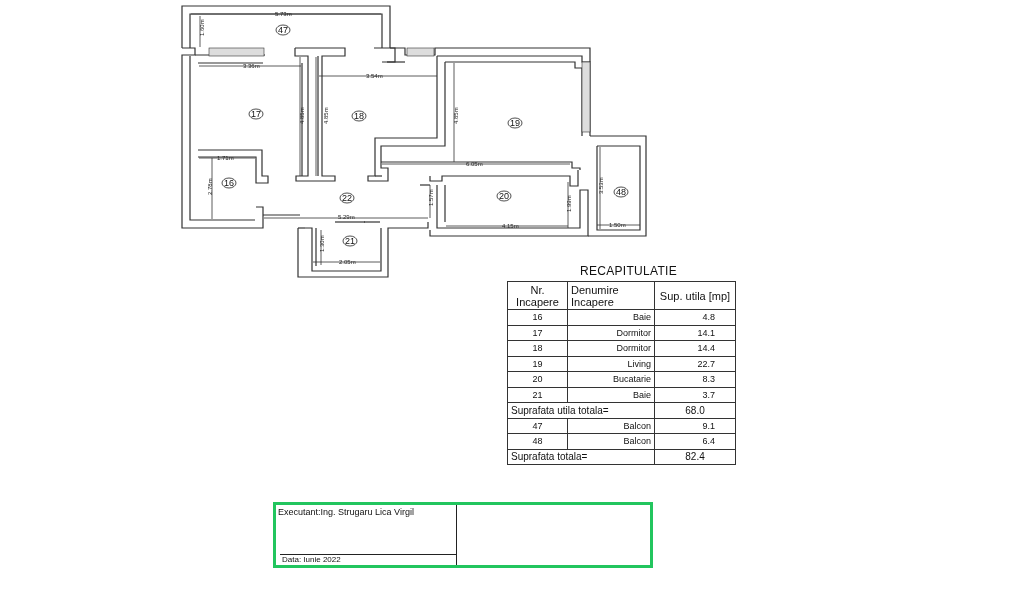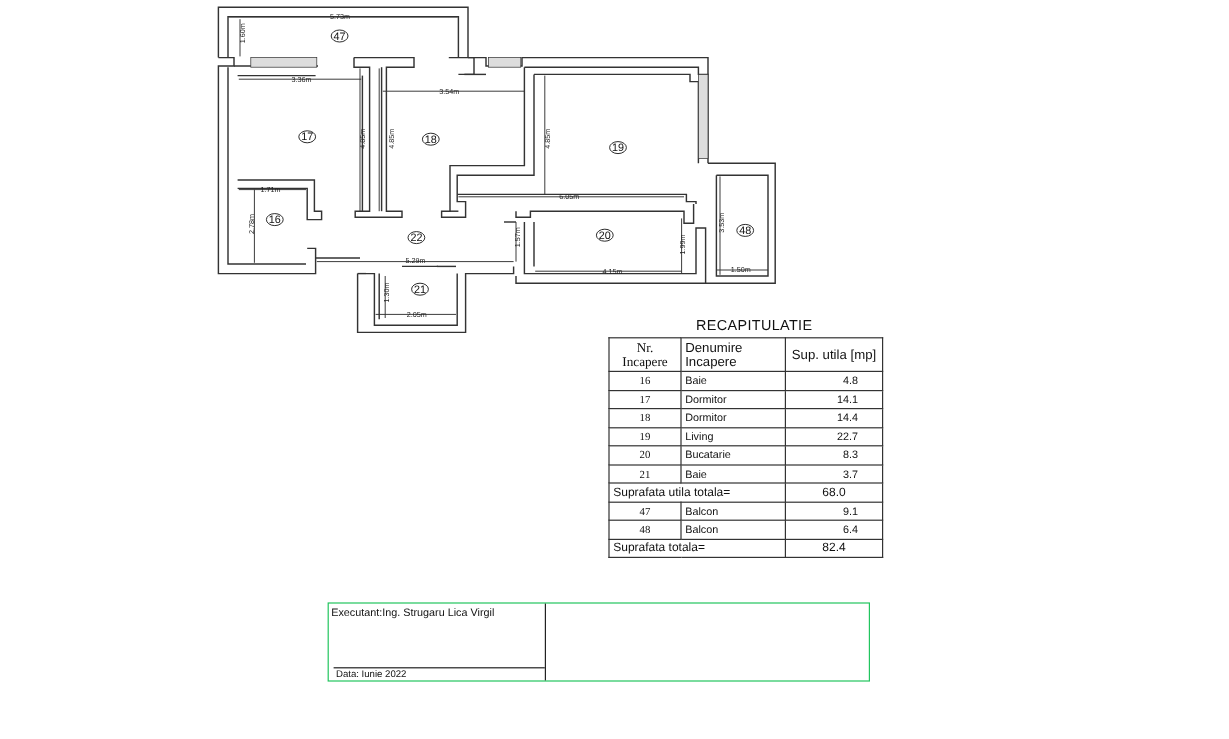--- a/index.html
+++ b/index.html
@@ -9,28 +9,28 @@
   .dim { stroke: #333; stroke-width: 0.8; fill: none; }
   .dimtxt { font-family: "Liberation Sans", sans-serif; font-size: 6px; fill: #222; }
   .roomlbl { font-family: "Liberation Sans", sans-serif; font-size: 9px; fill: #111; }
   .roomcirc { fill: none; stroke: #222; stroke-width: 0.8; }
   .win { fill: #ddd; stroke: #333; stroke-width: 0.6; }
 
   #recap-title { position: absolute; left: 580px; top: 264px; font-size: 12px; letter-spacing: 0.3px; }
   #recap { position: absolute; left: 507px; top: 281px; width: 229px; border-collapse: collapse; font-size: 9px; }
   #recap td { border: 1px solid #333; padding: 0 3px; height: 14.5px; }
   #recap .hdr td { height: 27px; font-size: 11px; line-height: 12px; vertical-align: middle; }
-  #recap .c1 { width: 53px; text-align: center; font-family: Liberation Serif, serif; }
-  #recap .c2 { width: 80px; text-align: left; }
+  #recap .c1 { width: 53px; text-align: center; }
+  #recap .c2 { width: 80px; text-align: right; }
   #recap .c3 { text-align: right; padding-right: 20px; }
   #recap .hdr .c1, #recap .hdr .c3 { text-align: center; padding-right: 3px; }
   #recap .hdr .c2 { text-align: left; }
   #recap .tot td { font-size: 10px; }
 
-  #title-block { position: absolute; left: 273px; top: 502px; width: 452px; height: 66px; border: 1px solid #22c55e; box-sizing: border-box; font-size: 9px; }
+  #title-block { position: absolute; left: 273px; top: 502px; width: 380px; height: 66px; border: 3px solid #22c55e; box-sizing: border-box; font-size: 9px; }
   #tb-left { position: absolute; left: 0; top: 0; width: 180px; height: 100%; border-right: 1px solid #222; }
   #tb-right { position: absolute; left: 181px; top: 0; right: 0; height: 100%; }
   .tb-top { position: absolute; left: 2px; top: 2px; }
   .tb-date { position: absolute; left: 4px; right: 0; bottom: 0; height: 10px; border-top: 1px solid #222; font-size: 8px; padding-left: 2px; line-height: 10px; }
   #tb-right .tb-top { left: 5px; }
 </style>
 </head>
 <body>
 
 <svg id="plan" viewBox="0 0 1024 300" xmlns="http://www.w3.org/2000/svg">

